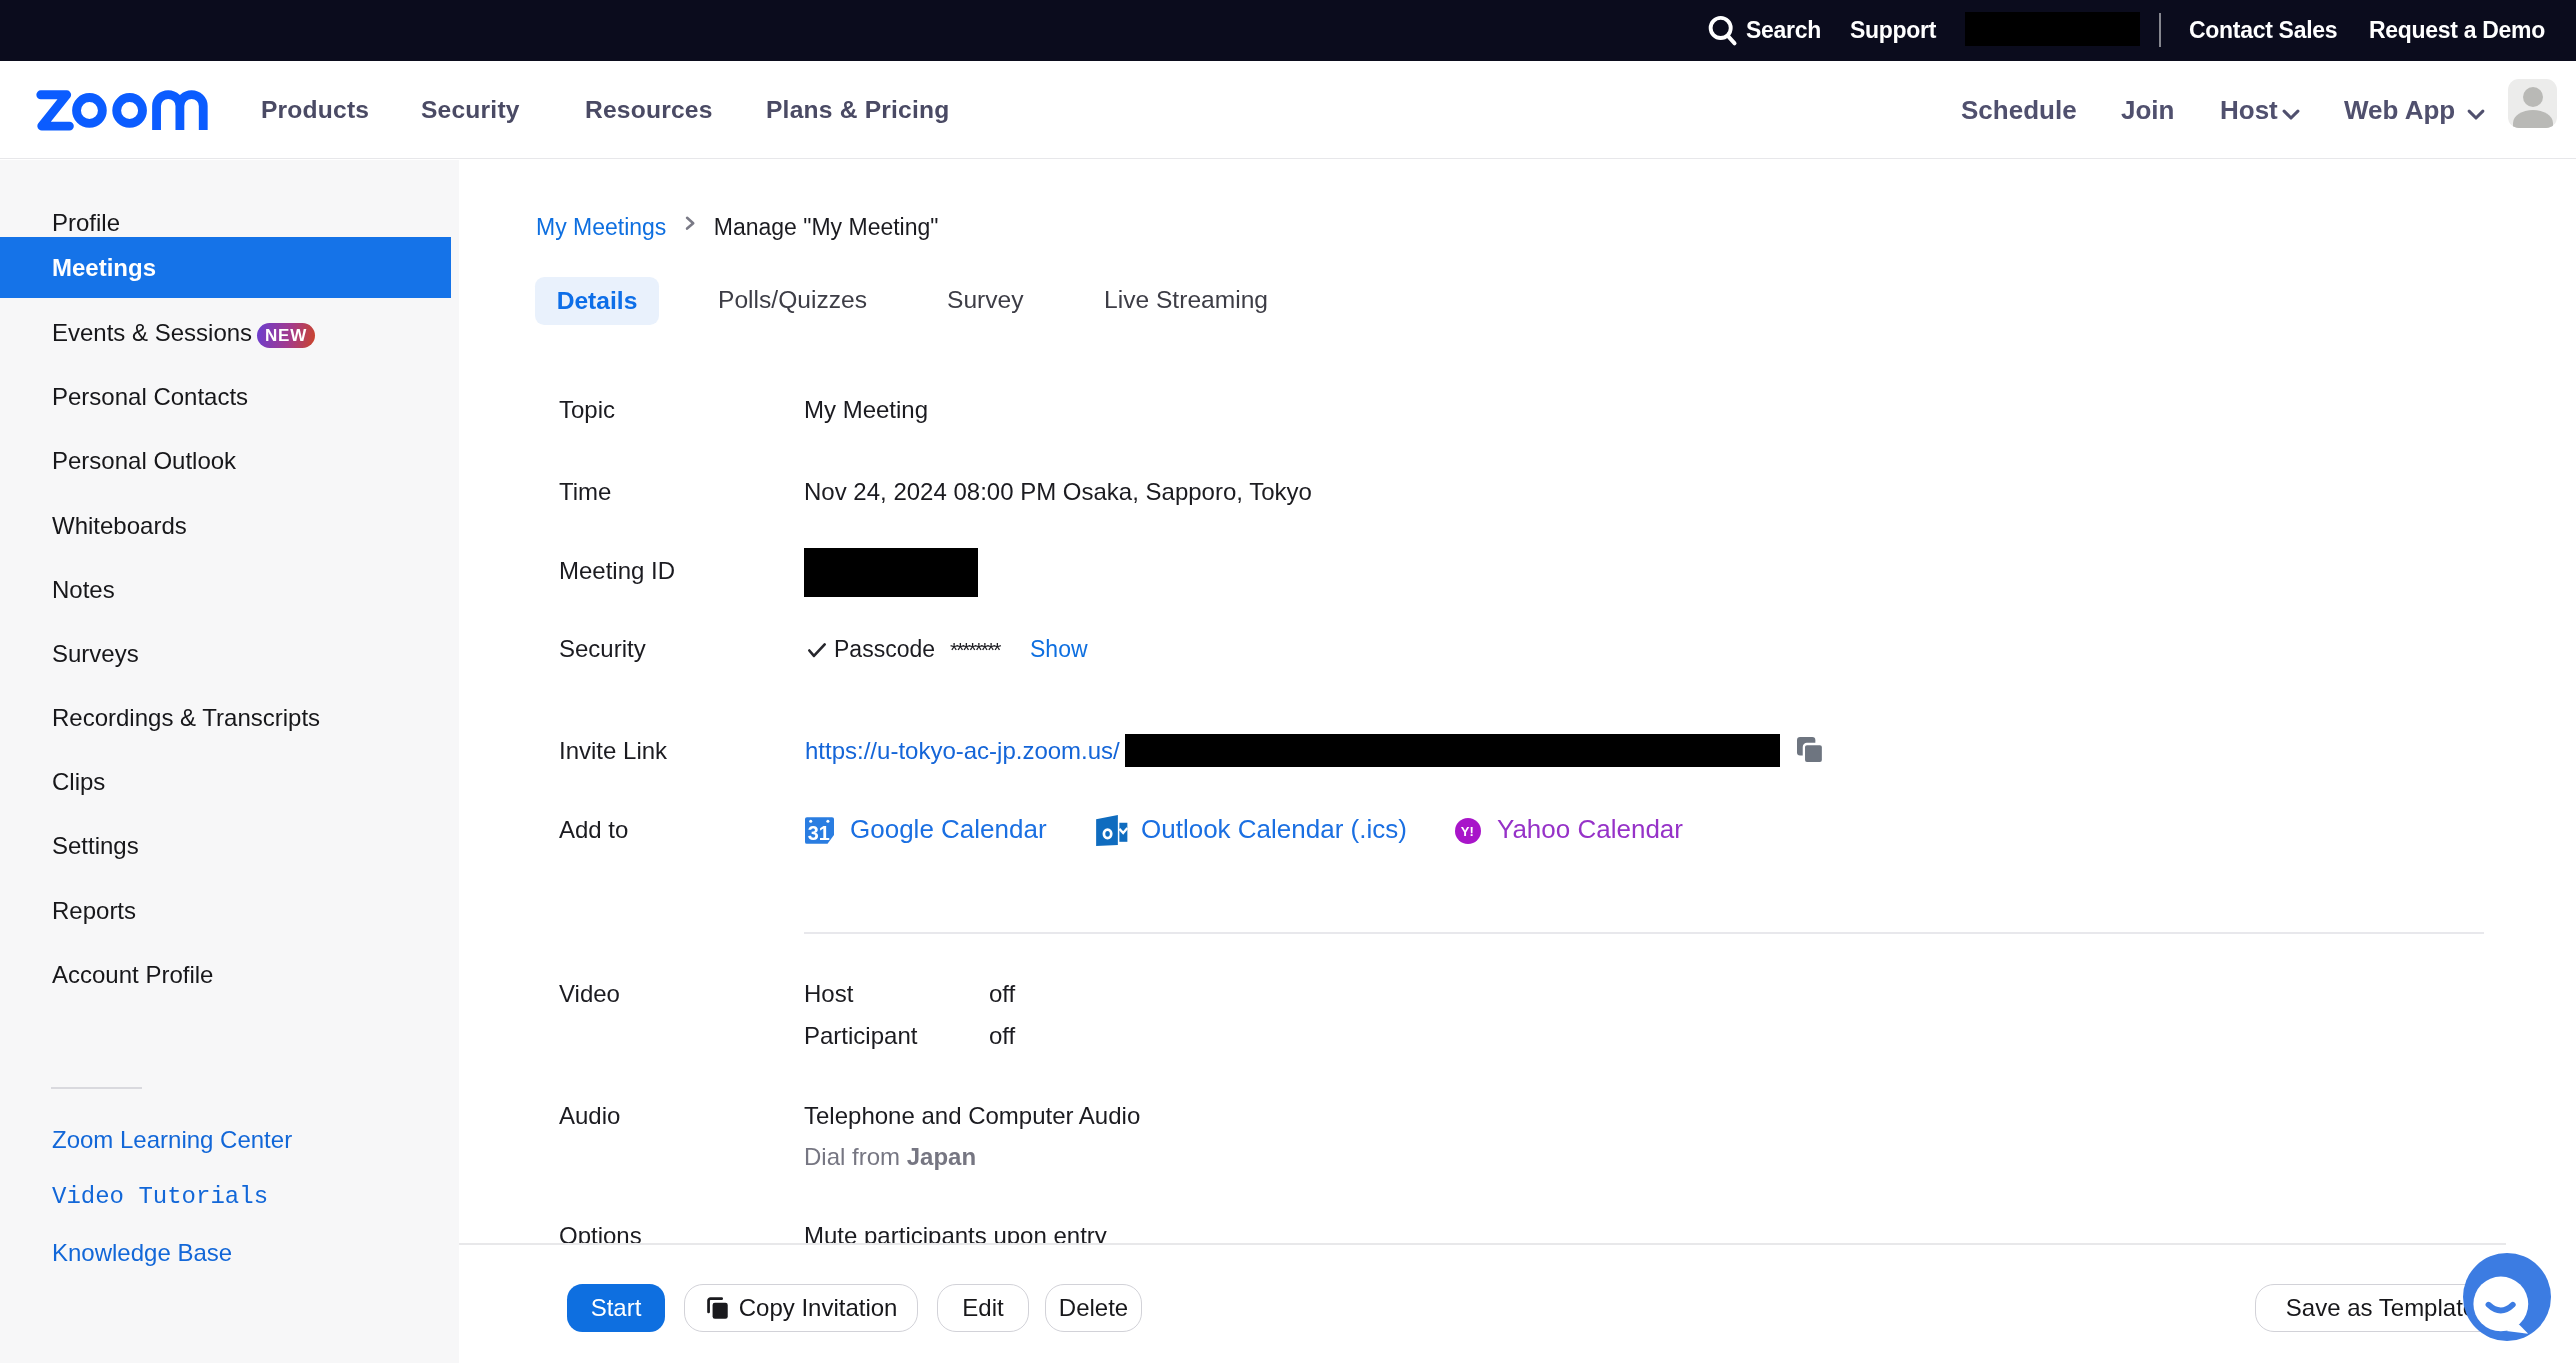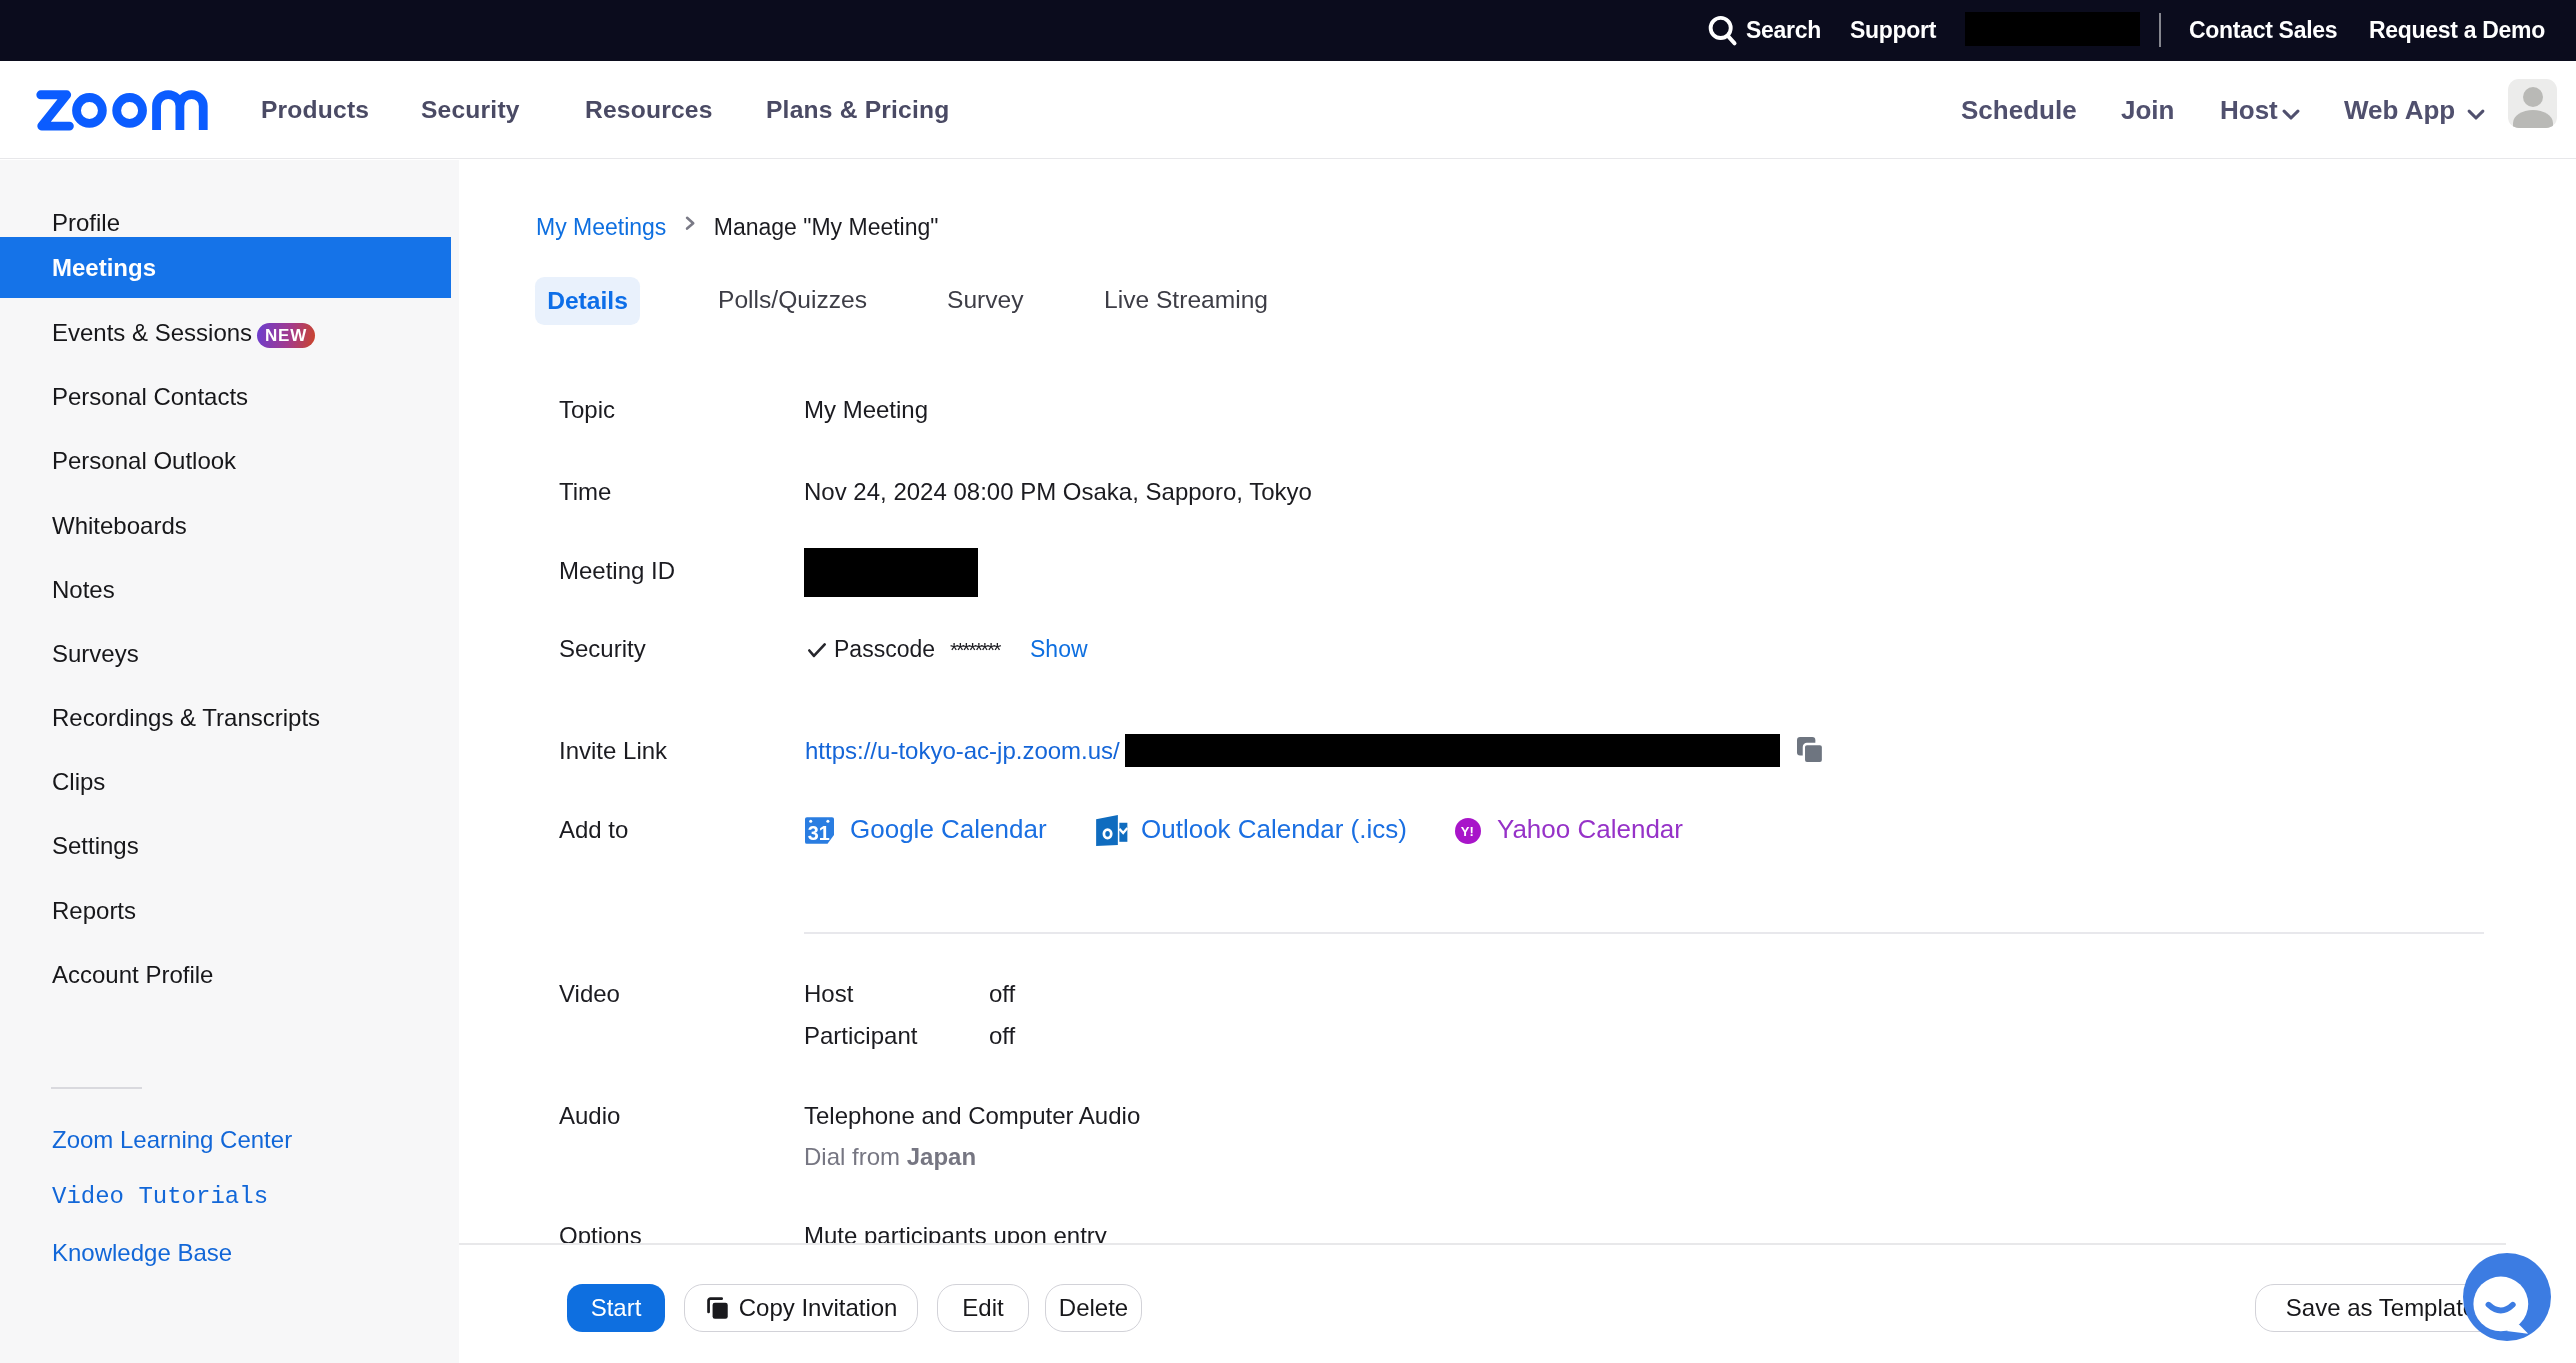--- a/index.html
+++ b/index.html
@@ -26,21 +26,21 @@
   background:linear-gradient(100deg,#6a3ed0 0%, #a23a8e 55%, #cc4529 100%);
   color:#fff; font-size:17px; font-weight:700; text-align:center; line-height:25px; letter-spacing:0.8px; }
 #sdivider { position:absolute; left:51px; top:927px; width:91px; height:1.5px; background:#d9d9de; }
 
 
 .lbl { position:absolute; left:559px; color:#1b1b20; font-size:24px; white-space:nowrap; }
 .val { position:absolute; left:804px; color:#1b1b20; font-size:24px; white-space:nowrap; }
 .blue { color:#0e6fe0; }
 
 #bc { position:absolute; left:536px; top:214px; font-size:23px; white-space:nowrap; }
-#tab-details { position:absolute; left:535px; top:277px; width:105px; height:48px; background:#e9f1fc; border-radius:9.2px;
+#tab-details { position:absolute; left:535px; top:277px; width:124px; height:48px; background:#e9f1fc; border-radius:9.2px;
   color:#0d6ee8; font-size:24.6px; font-weight:700; text-align:center; line-height:48px; }
 .tab { position:absolute; top:286px; color:#3d3d46; font-size:24.6px; font-weight:400; white-space:nowrap; }
 
 #mid-box { position:absolute; left:804px; top:548px; width:174px; height:49px; background:#000; }
 #inv-box { position:absolute; left:1125px; top:734px; width:655px; height:33px; background:#000; }
 #tb-box  { position:absolute; left:1965px; top:11.5px; width:175px; height:34px; background:#000; }
 
 #hdiv { position:absolute; left:804px; top:932px; width:1680px; height:1.5px; background:#e8e8ec; }
 
 

